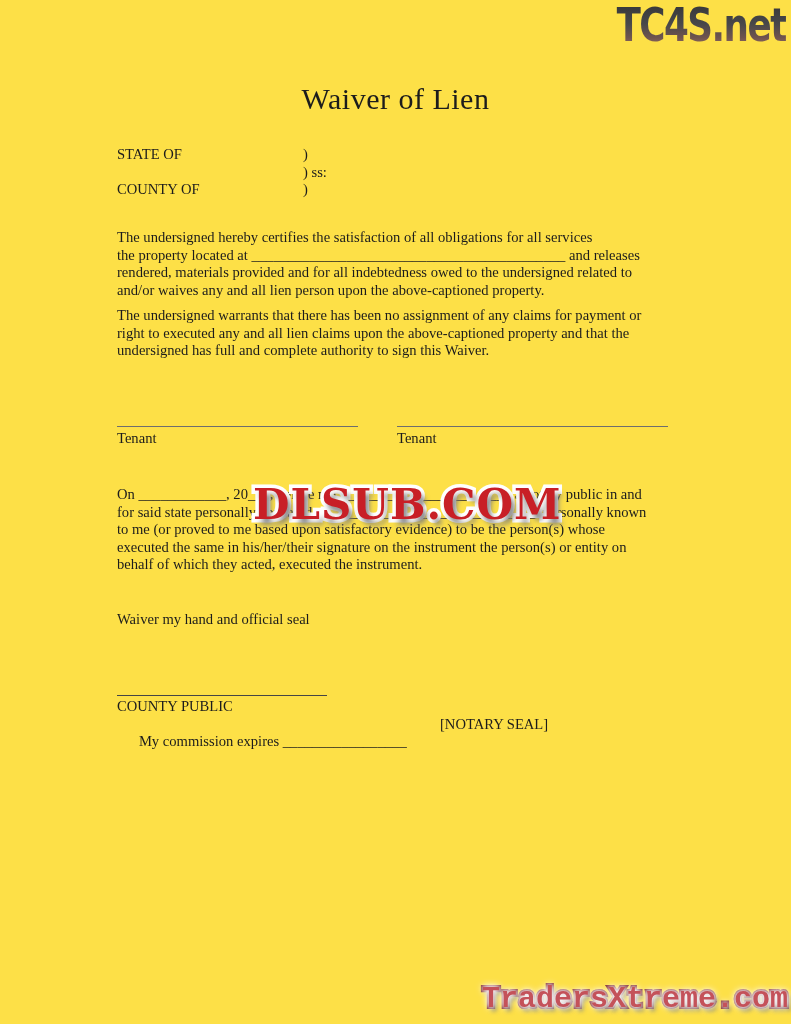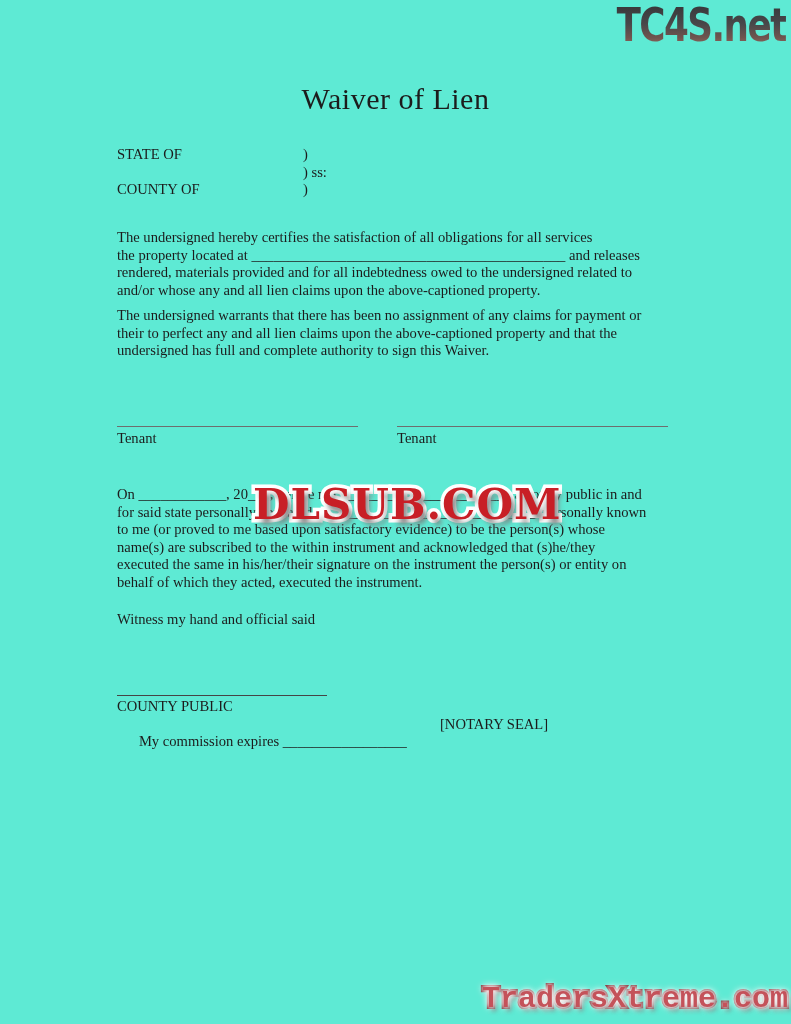--- a/index.html
+++ b/index.html
@@ -1,17 +1,17 @@
 <!DOCTYPE html>
 <html><head>
 <meta charset="utf-8">
 <style>
   html, body { margin: 0; padding: 0; background: #ffffff; }
   .page {
-    position: relative; width: 791px; height: 1024px; background: #5eead4;
+    position: relative; width: 791px; height: 1024px; background: #fde047;
     overflow: hidden; font-family: "Liberation Serif", "DejaVu Serif", serif;
     font-size: 14.6px; line-height: 17.6px; color: #1c1c1c;
   }
   
   .wm-top {
     position: absolute; top: 0px; right: 5px;
     font-family: "DejaVu Sans", "Liberation Sans", sans-serif;
     font-weight: bold; font-size: 47px; letter-spacing: -2px; line-height: 50px;
     color: #5a4a46;
     background: linear-gradient(to bottom, #343436 0%, #48484a 48%, #6f544e 75%, #9a6f63 96%);
@@ -82,50 +82,49 @@
     <div class="venue-row">
       <span>COUNTY OF</span>
       <span class="venue-paren">)</span>
     </div>
   </div>
 
   <div class="para p1">
     <div class="pline">The undersigned hereby certifies the satisfaction of all obligations for all services</div>
     <div class="pline">the property located at ___________________________________________ and releases</div>
     <div class="pline">rendered, materials provided and for all indebtedness owed to the undersigned related to</div>
-    <div class="pline">and/or whose any and all lien claims upon the above-captioned property.</div>
+    <div class="pline">and/or waives any and all lien person upon the above-captioned property.</div>
   </div>
 
   <div class="para p2">
     <div class="pline">The undersigned warrants that there has been no assignment of any claims for payment or</div>
-    <div class="pline">their to perfect any and all lien claims upon the above-captioned property and that the</div>
+    <div class="pline">right to executed any and all lien claims upon the above-captioned property and that the</div>
     <div class="pline">undersigned has full and complete authority to sign this Waiver.</div>
   </div>
 
   <div class="sigs">
     <div class="sigcol sigcol-left">
       <div class="sigline"></div>
       <div class="siglabel">Tenant</div>
     </div>
     <div class="sigcol sigcol-right">
       <div class="sigline"></div>
       <div class="siglabel">Tenant</div>
     </div>
   </div>
 
   <div class="para ack">
     <div class="pline">On ____________, 20___, before me, _______________________ a notary public in and</div>
     <div class="pline">for said state personally appeared ______________________________, personally known</div>
     <div class="pline">to me (or proved to me based upon satisfactory evidence) to be the person(s) whose</div>
-    <div class="pline">name(s) are subscribed to the within instrument and acknowledged that (s)he/they</div>
     <div class="pline">executed the same in his/her/their signature on the instrument the person(s) or entity on</div>
     <div class="pline">behalf of which they acted, executed the instrument.</div>
   </div>
 
-  <div class="witness">Witness my hand and official said</div>
+  <div class="witness">Waiver my hand and official seal</div>
 
   <div class="notary-block">
     <div class="nsigline"></div>
     <div class="nlabel">COUNTY PUBLIC</div>
     <div class="commission-row">
       <span>My commission expires _________________</span>
       <span class="seal">[NOTARY SEAL]</span>
     </div>
   </div>
 

